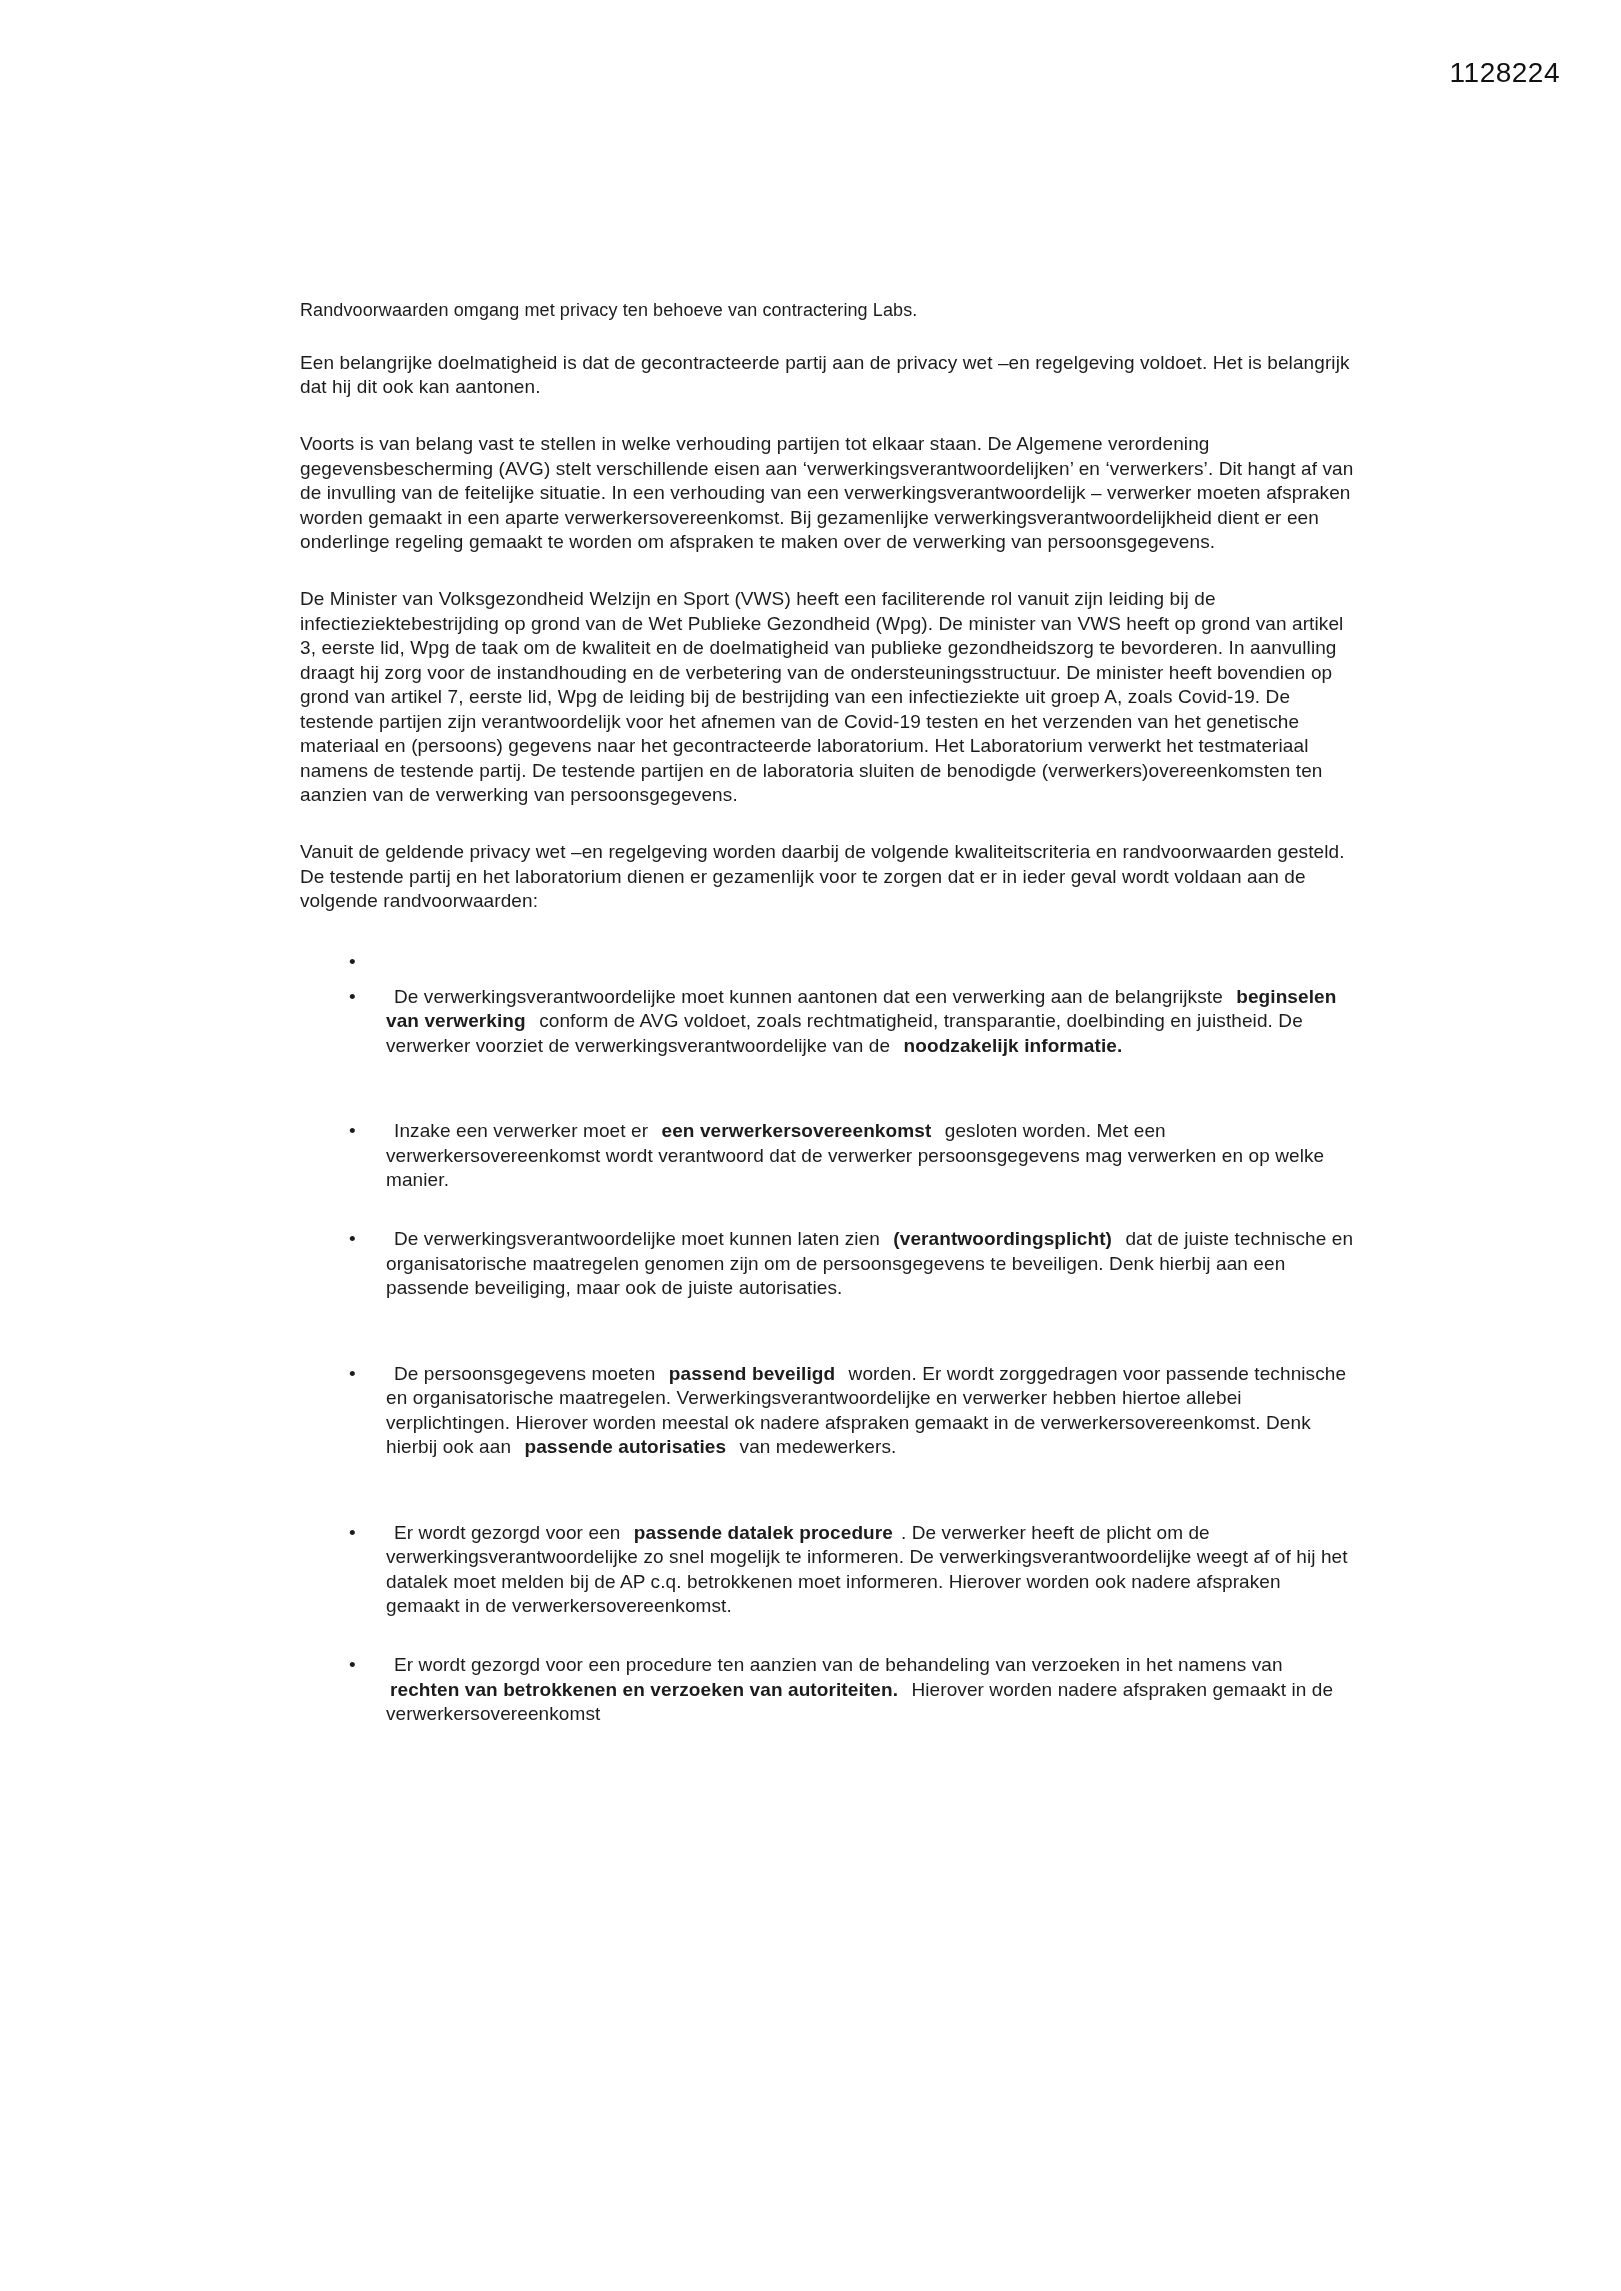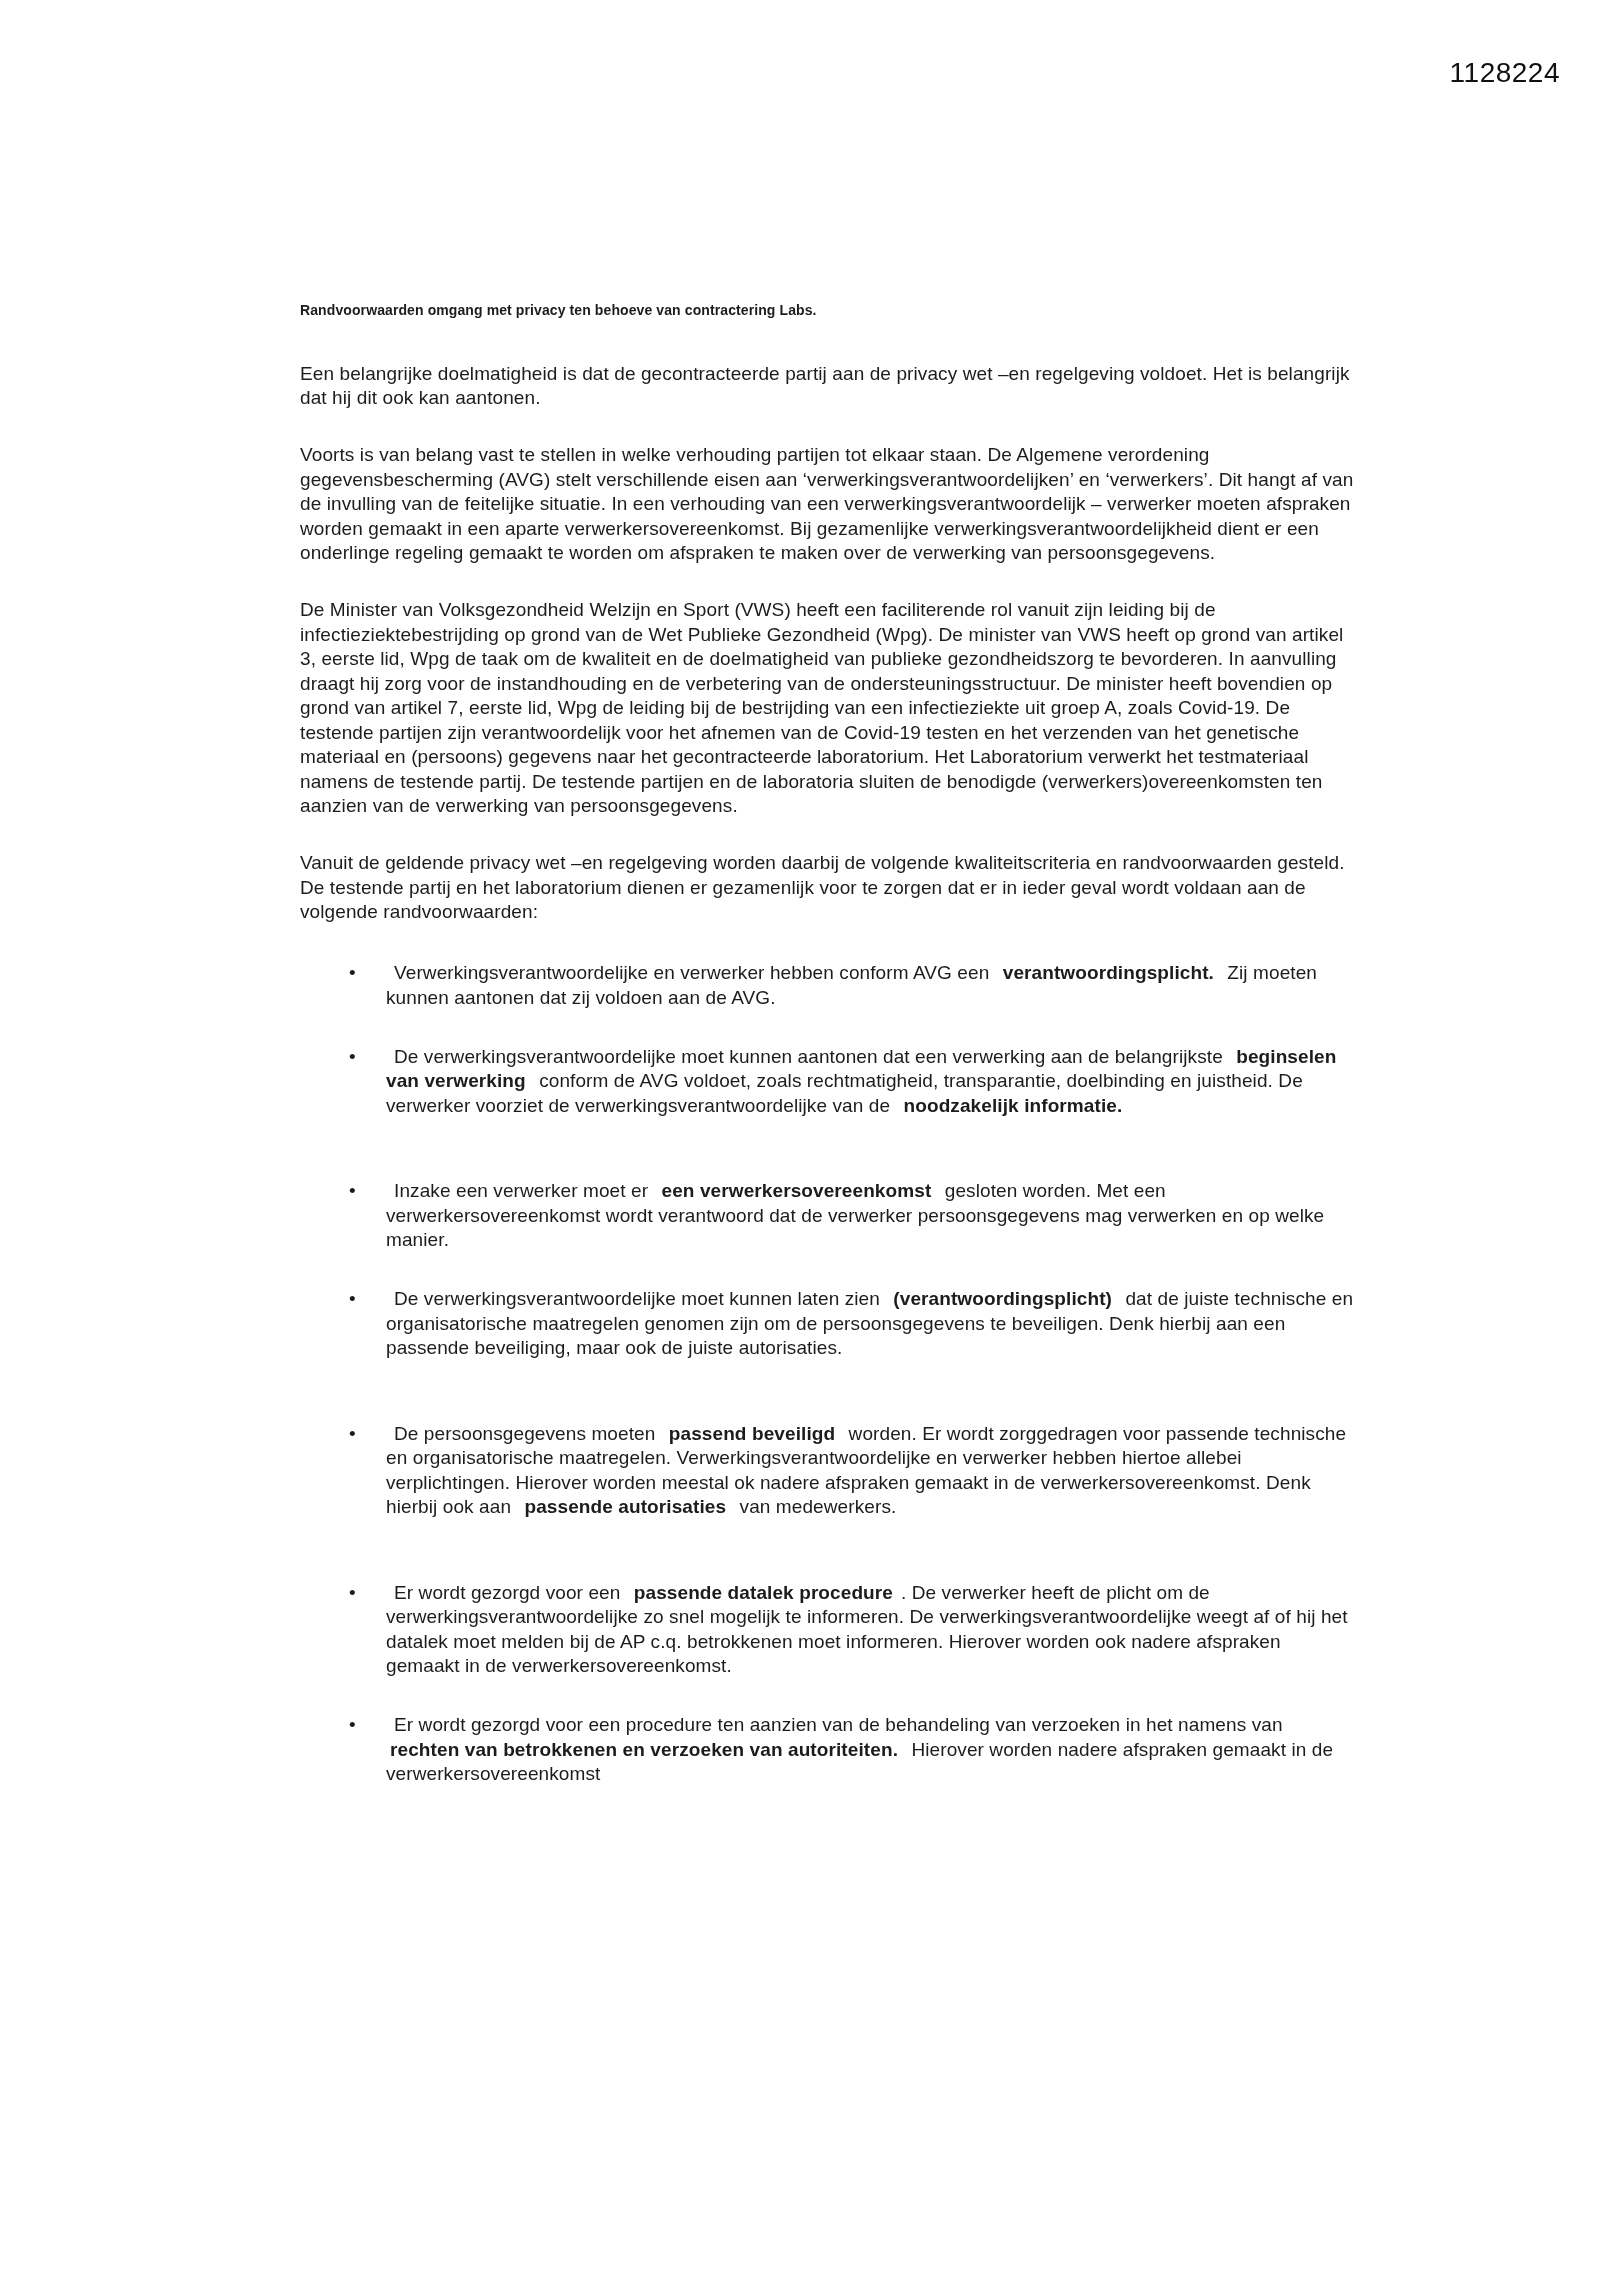--- a/index.html
+++ b/index.html
@@ -30,24 +30,24 @@
     position: absolute;
     left: 284px;
     top: 282px;
     width: 1078px;
     font-size: 19px;
     line-height: 24.5px;
     letter-spacing: 0.1px;
     color: #1c1c1c;
   }
   .title {
-    font-size: 14px;
-    font-weight: 700;
+    font-size: 18px;
+    font-weight: 400;
     line-height: 24.5px;
-    margin-bottom: 31px;
+    margin-bottom: 20px;
   }
   .content p {
     margin-bottom: 24.5px;
   }
   .bullets {
     list-style: none;
     margin-top: 1px;
   }
   .bullet {
     position: relative;
@@ -84,21 +84,20 @@
     <p>Voorts is van belang vast te stellen in welke verhouding partijen tot elkaar staan. De Algemene verordening gegevensbescherming (AVG) stelt verschillende eisen aan ‘verwerkingsverantwoordelijken’ en ‘verwerkers’. Dit hangt af van de invulling van de feitelijke situatie. In een verhouding van een verwerkingsverantwoordelijk – verwerker moeten afspraken worden gemaakt in een aparte verwerkersovereenkomst. Bij gezamenlijke verwerkingsverantwoordelijkheid dient er een onderlinge regeling gemaakt te worden om afspraken te maken over de verwerking van persoonsgegevens.</p>
 
     <p>De Minister van Volksgezondheid Welzijn en Sport (VWS) heeft een faciliterende rol vanuit zijn leiding bij de infectieziektebestrijding op grond van de Wet Publieke Gezondheid (Wpg). De minister van VWS heeft op grond van artikel 3, eerste lid, Wpg de taak om de kwaliteit en de doelmatigheid van publieke gezondheidszorg te bevorderen. In aanvulling draagt hij zorg voor de instandhouding en de verbetering van de ondersteuningsstructuur. De minister heeft bovendien op grond van artikel 7, eerste lid, Wpg de leiding bij de bestrijding van een infectieziekte uit groep A, zoals Covid-19. De testende partijen zijn verantwoordelijk voor het afnemen van de Covid-19 testen en het verzenden van het genetische materiaal en (persoons) gegevens naar het gecontracteerde laboratorium. Het Laboratorium verwerkt het testmateriaal namens de testende partij. De testende partijen en de laboratoria sluiten de benodigde (verwerkers)overeenkomsten ten aanzien van de verwerking van persoonsgegevens.</p>
 
     <p>Vanuit de geldende privacy wet –en regelgeving worden daarbij de volgende kwaliteitscriteria en randvoorwaarden gesteld. De testende partij en het laboratorium dienen er gezamenlijk voor te zorgen dat er in ieder geval wordt voldaan aan de volgende randvoorwaarden:</p>
 
     <ul class="bullets">
 
       <li class="bullet">
         <span class="marker"></span>
-        <span class="bullet-text"><span>Verwerkingsverantwoordelijke en verwerker hebben conform AVG een </span><span class="seg-bold">verantwoordingsplicht.</span><span> Zij moeten kunnen aantonen dat zij voldoen aan de AVG.</span></span>
       </li>
 
       <li class="bullet">
         <span class="marker"></span>
         <span class="bullet-text"><span>De verwerkingsverantwoordelijke moet kunnen aantonen dat een verwerking aan de belangrijkste </span><span class="seg-bold">beginselen van verwerking</span><span> conform de AVG voldoet, zoals rechtmatigheid, transparantie, doelbinding en juistheid. De verwerker voorziet de verwerkingsverantwoordelijke van de </span><span class="seg-bold">noodzakelijk informatie.</span></span>
       </li>
 
       <li class="bullet gap-lg">
         <span class="marker"></span>
         <span class="bullet-text"><span>Inzake een verwerker moet er </span><span class="seg-bold">een verwerkersovereenkomst</span><span> gesloten worden. Met een verwerkersovereenkomst wordt verantwoord dat de verwerker persoonsgegevens mag verwerken en op welke manier.</span></span>

